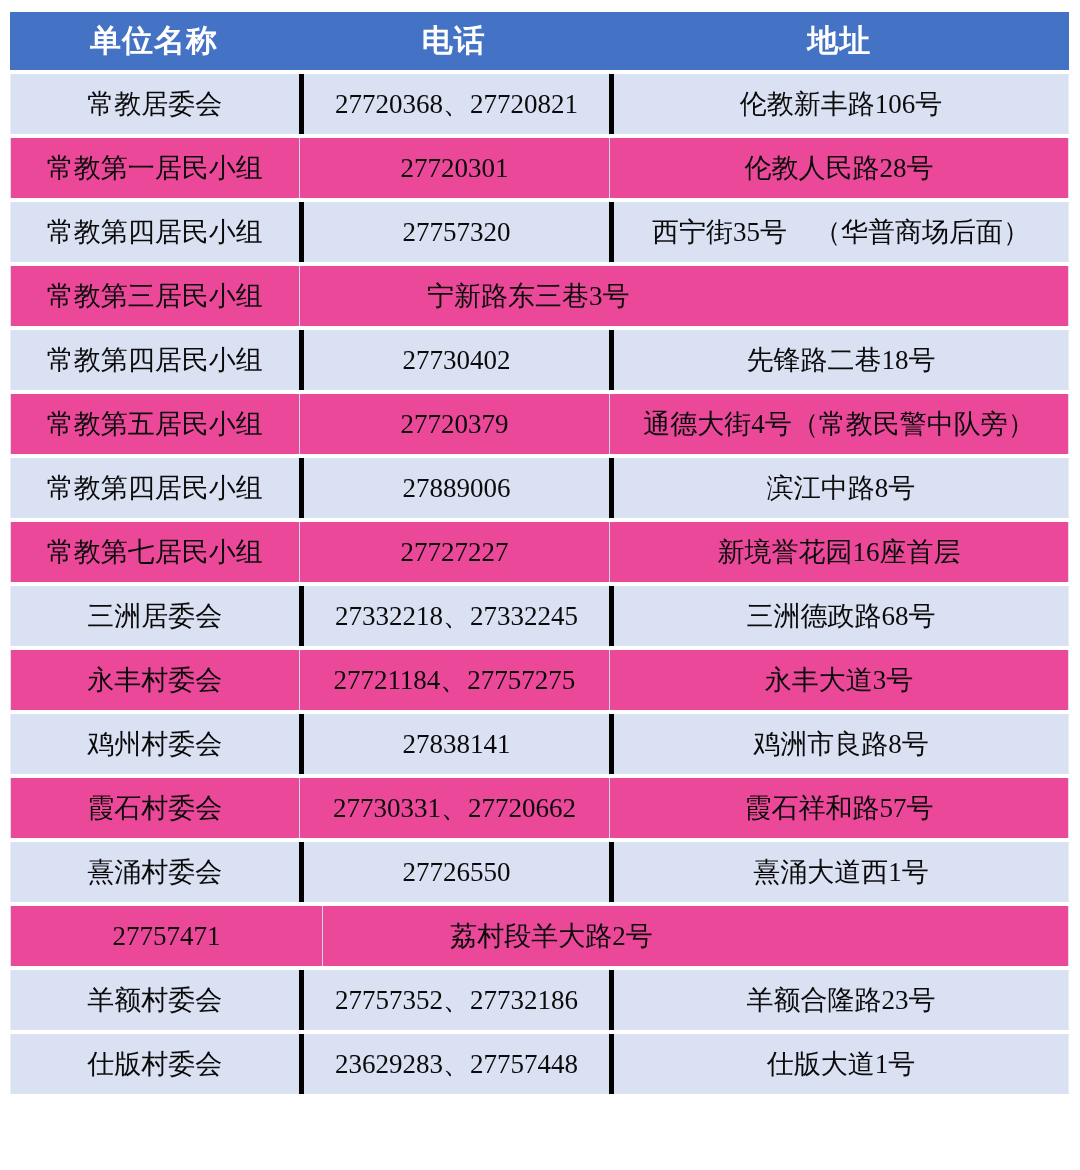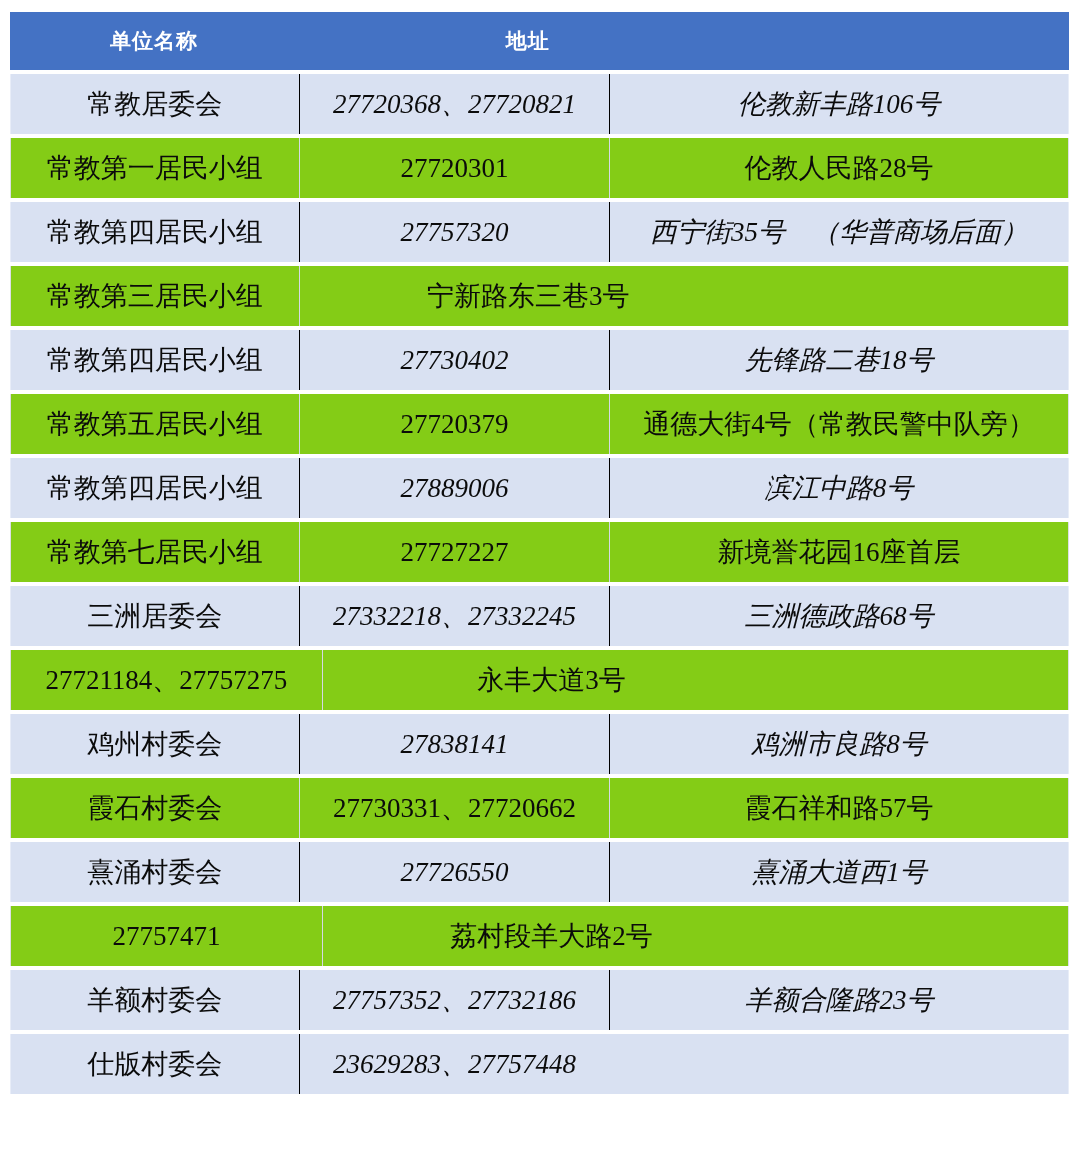--- a/index.html
+++ b/index.html
@@ -28,59 +28,60 @@
     height: 58px;
     background: var(--header-bg);
   }
   .header-cell {
     display: flex;
     align-items: center;
     justify-content: center;
     color: var(--header-text);
     font-family: "Liberation Sans", "DejaVu Sans", sans-serif;
     font-weight: bold;
-    font-size: 21px;
+    font-size: 31px;
     letter-spacing: 1px;
   }
   .row {
     display: flex;
     height: 60px;
     margin-top: 4px;
-    background: #84cc16;
+    background: #ec4899;
     border-left: 1px solid var(--edge);
     border-right: 1px solid var(--edge);
   }
   .row.banded {
     background: var(--band-bg);
     border-left: 1px solid #e8edf8;
     border-right: 1px solid #e8edf8;
   }
   .cell {
     display: flex;
     align-items: center;
     justify-content: center;
     text-align: center;
     font-size: 27px;
     color: var(--text);
     padding: 16px 6px;
     white-space: nowrap;
     overflow: hidden;
   }
   .cell + .cell { border-left: 1px solid var(--divider); }
-  .row.banded .cell + .cell { border-left: 1px solid #000000; font-style: italic; }
+  .row.banded .cell + .cell { border-left: 5px solid #000000; }
   .c0 { width: 27.2%; }
   .c1 { width: 29.4%; }
   .c2 { width: 43.4%; }
 </style>
 </head>
 <body>
 
 <div class="table-wrap">
   <div class="header-row">
     <div class="header-cell c0">单位名称</div>
+    <div class="header-cell c1">电话</div>
     <div class="header-cell c2">地址</div>
   </div>
   <div id="rows-container">
   <div class="row banded">
     <div class="cell c0">常教居委会</div>
     <div class="cell c1">27720368、27720821</div>
     <div class="cell c2">伦教新丰路106号</div>
   </div>
 
   <div class="row">
@@ -124,20 +125,21 @@
     <div class="cell c2">新境誉花园16座首层</div>
   </div>
 
   <div class="row banded">
     <div class="cell c0">三洲居委会</div>
     <div class="cell c1">27332218、27332245</div>
     <div class="cell c2">三洲德政路68号</div>
   </div>
 
   <div class="row">
+    <div class="cell c0">永丰村委会</div>
     <div class="cell c1">27721184、27757275</div>
     <div class="cell c2">永丰大道3号</div>
   </div>
 
   <div class="row banded">
     <div class="cell c0">鸡州村委会</div>
     <div class="cell c1">27838141</div>
     <div class="cell c2">鸡洲市良路8号</div>
   </div>
 
@@ -161,15 +163,16 @@
   <div class="row banded">
     <div class="cell c0">羊额村委会</div>
     <div class="cell c1">27757352、27732186</div>
     <div class="cell c2">羊额合隆路23号</div>
   </div>
 
 
   <div class="row banded">
     <div class="cell c0">仕版村委会</div>
     <div class="cell c1">23629283、27757448</div>
+    <div class="cell c2">仕版大道1号</div>
   </div>
 </div>
 </div>
 
 </body></html>

